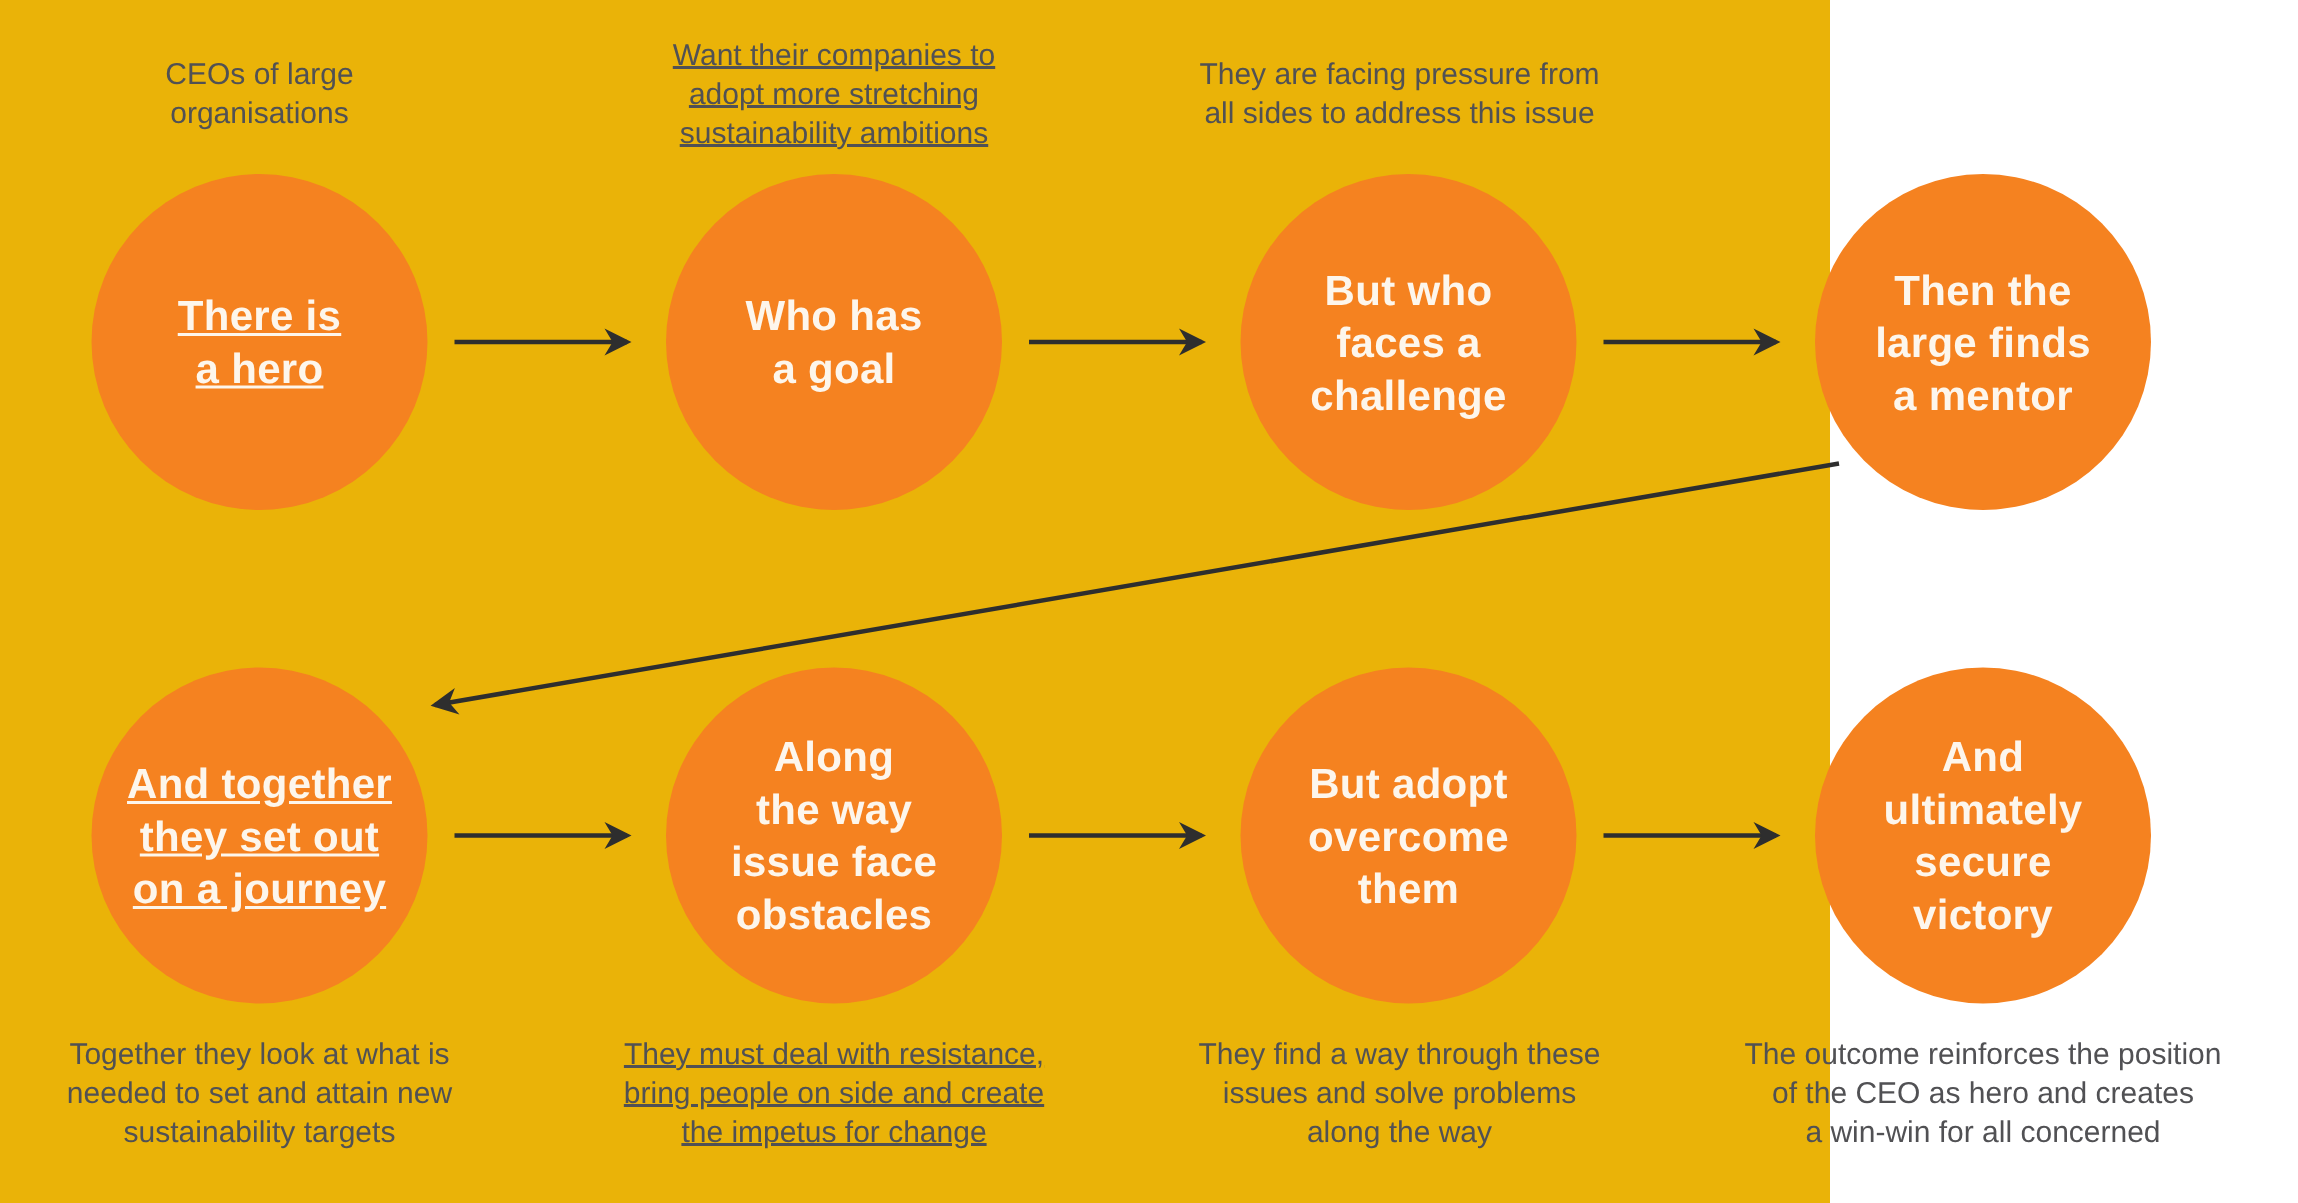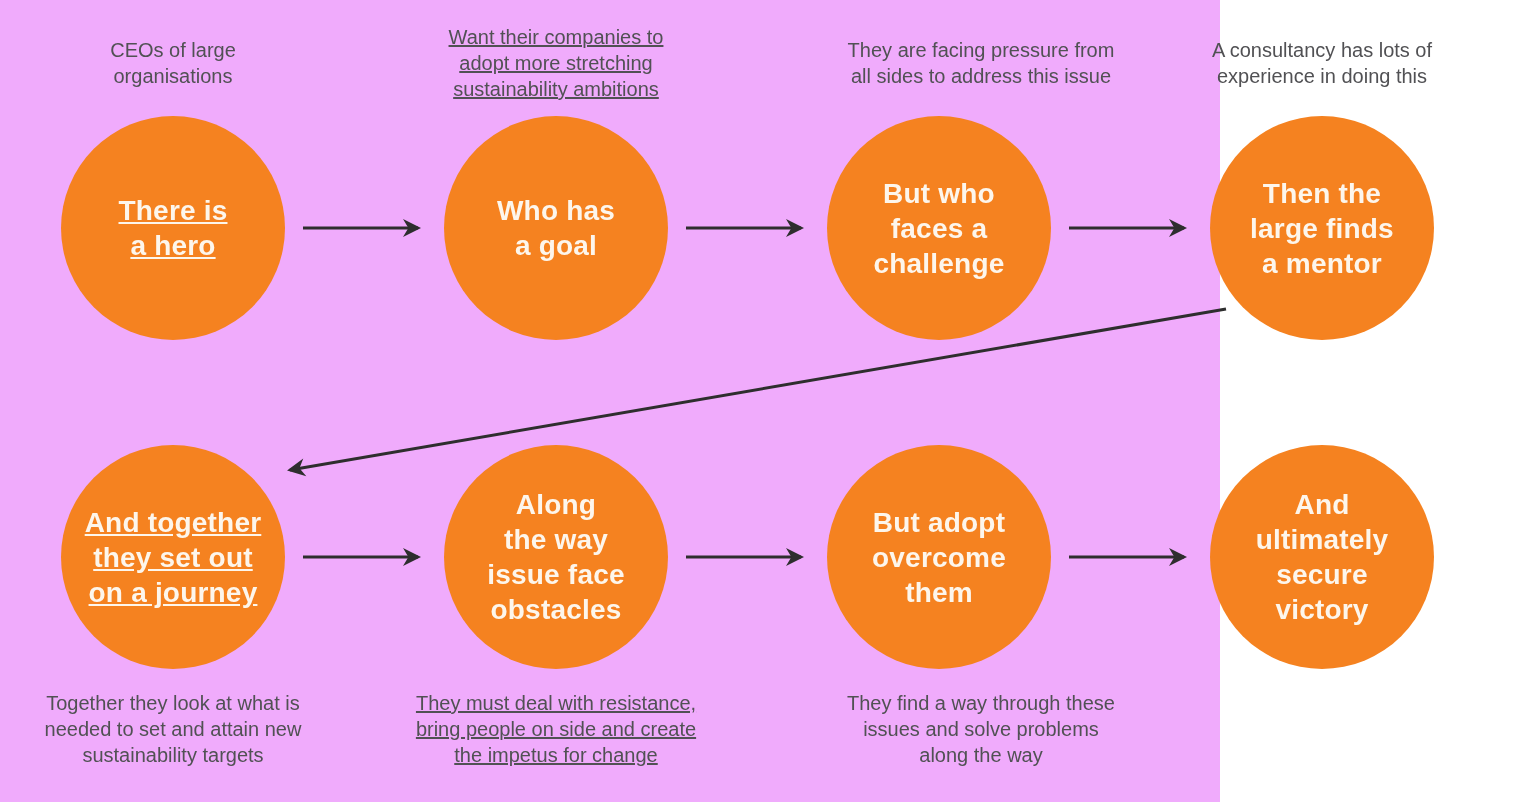--- a/index.html
+++ b/index.html
@@ -2,21 +2,21 @@
 <html><head>
 <meta charset="utf-8">
 <style>
   html, body { margin: 0; padding: 0; }
   body {
     width: 1532px; height: 802px;
     background: #ffffff;
     font-family: "Liberation Sans", sans-serif;
     overflow: hidden;
   }
-  .canvas { position: relative; width: 1220px; height: 802px; background: #f0abfc; }
+  .canvas { position: relative; width: 1220px; height: 802px; background: #eab308; }
 
   .arrows-svg { position: absolute; left: 0; top: 0; width: 1532px; height: 802px; }
 
   .circle {
     position: absolute;
     width: 224px; height: 224px;
     border-radius: 50%;
     background: #F58220;
     display: flex; align-items: center; justify-content: center;
     text-align: center;
@@ -39,21 +39,21 @@
   }
   .caption.top { top: 24px; height: 78px; align-items: center; }
   .caption.bottom { top: 690px; height: 90px; align-items: flex-start; }
 
   .col-1 { left: 61px; text-decoration: underline; }
   .col-2 { left: 444px; }
   .col-3 { left: 827px; }
   .col-4 { left: 1210px; }
   .cap-col-1 { left: -23px; }
   .cap-col-2 { left: 360px; text-decoration: underline; }
-  .cap-col-3 { left: 785px; text-align: center; }
+  .cap-col-3 { left: 737px; text-align: center; }
   .cap-col-4 { left: 1126px; }
 </style>
 </head>
 <body>
 
 <div class="canvas">
 
   <svg class="arrows-svg" viewBox="0 0 1532 802" xmlns="http://www.w3.org/2000/svg" aria-hidden="true">
     <defs>
       <marker id="ah" viewBox="0 0 10 10" refX="8" refY="5" markerWidth="24" markerHeight="20" orient="auto" markerUnits="userSpaceOnUse">
@@ -69,22 +69,20 @@
     <line x1="1069" y1="557" x2="1184" y2="557" stroke="#2E2E2E" stroke-width="3" marker-end="url(#ah)"></line>
   </svg>
 
   <div class="caption top cap-col-1">CEOs of large
 organisations</div>
   <div class="caption top cap-col-2">Want their companies to
 adopt more stretching
 sustainability ambitions</div>
   <div class="caption top cap-col-3">They are facing pressure from
 all sides to address this issue</div>
-  <div class="caption top cap-col-4">A consultancy has lots of
-experience in doing this</div>
 
   <div class="row-top">
     <div class="circle circle-pos col-1">
       <span>There is
 a hero</span>
     </div>
     <div class="circle circle-pos col-2">
       <span>Who has
 a goal</span>
     </div>
@@ -127,14 +125,17 @@
 
   <div class="caption bottom cap-col-1">Together they look at what is
 needed to set and attain new
 sustainability targets</div>
   <div class="caption bottom cap-col-2">They must deal with resistance,
 bring people on side and create
 the impetus for change</div>
   <div class="caption bottom cap-col-3">They find a way through these
 issues and solve problems
 along the way</div>
+  <div class="caption bottom cap-col-4">The outcome reinforces the position
+of the CEO as hero and creates
+a win-win for all concerned</div>
 
 </div>
 
 </body></html>

